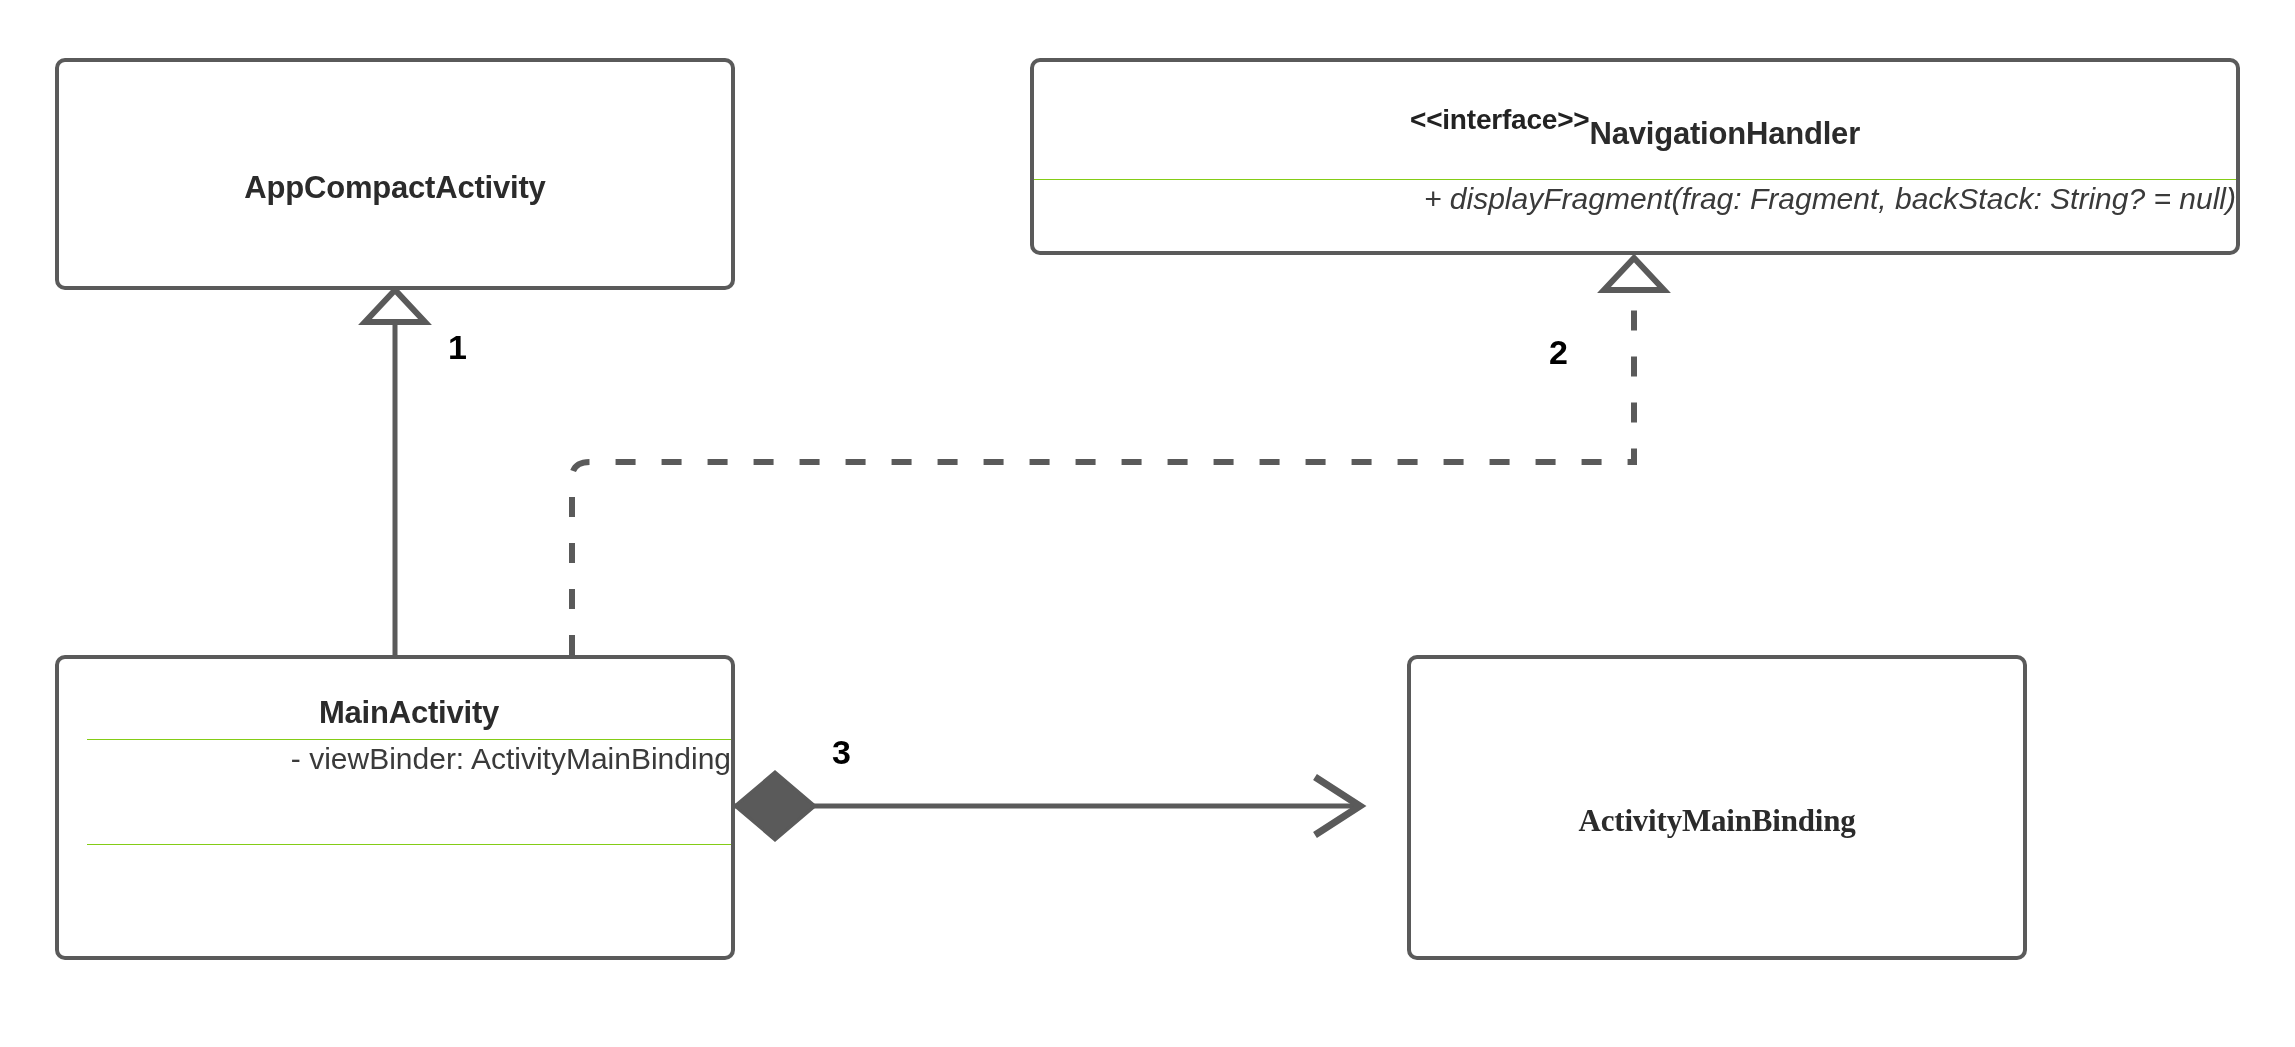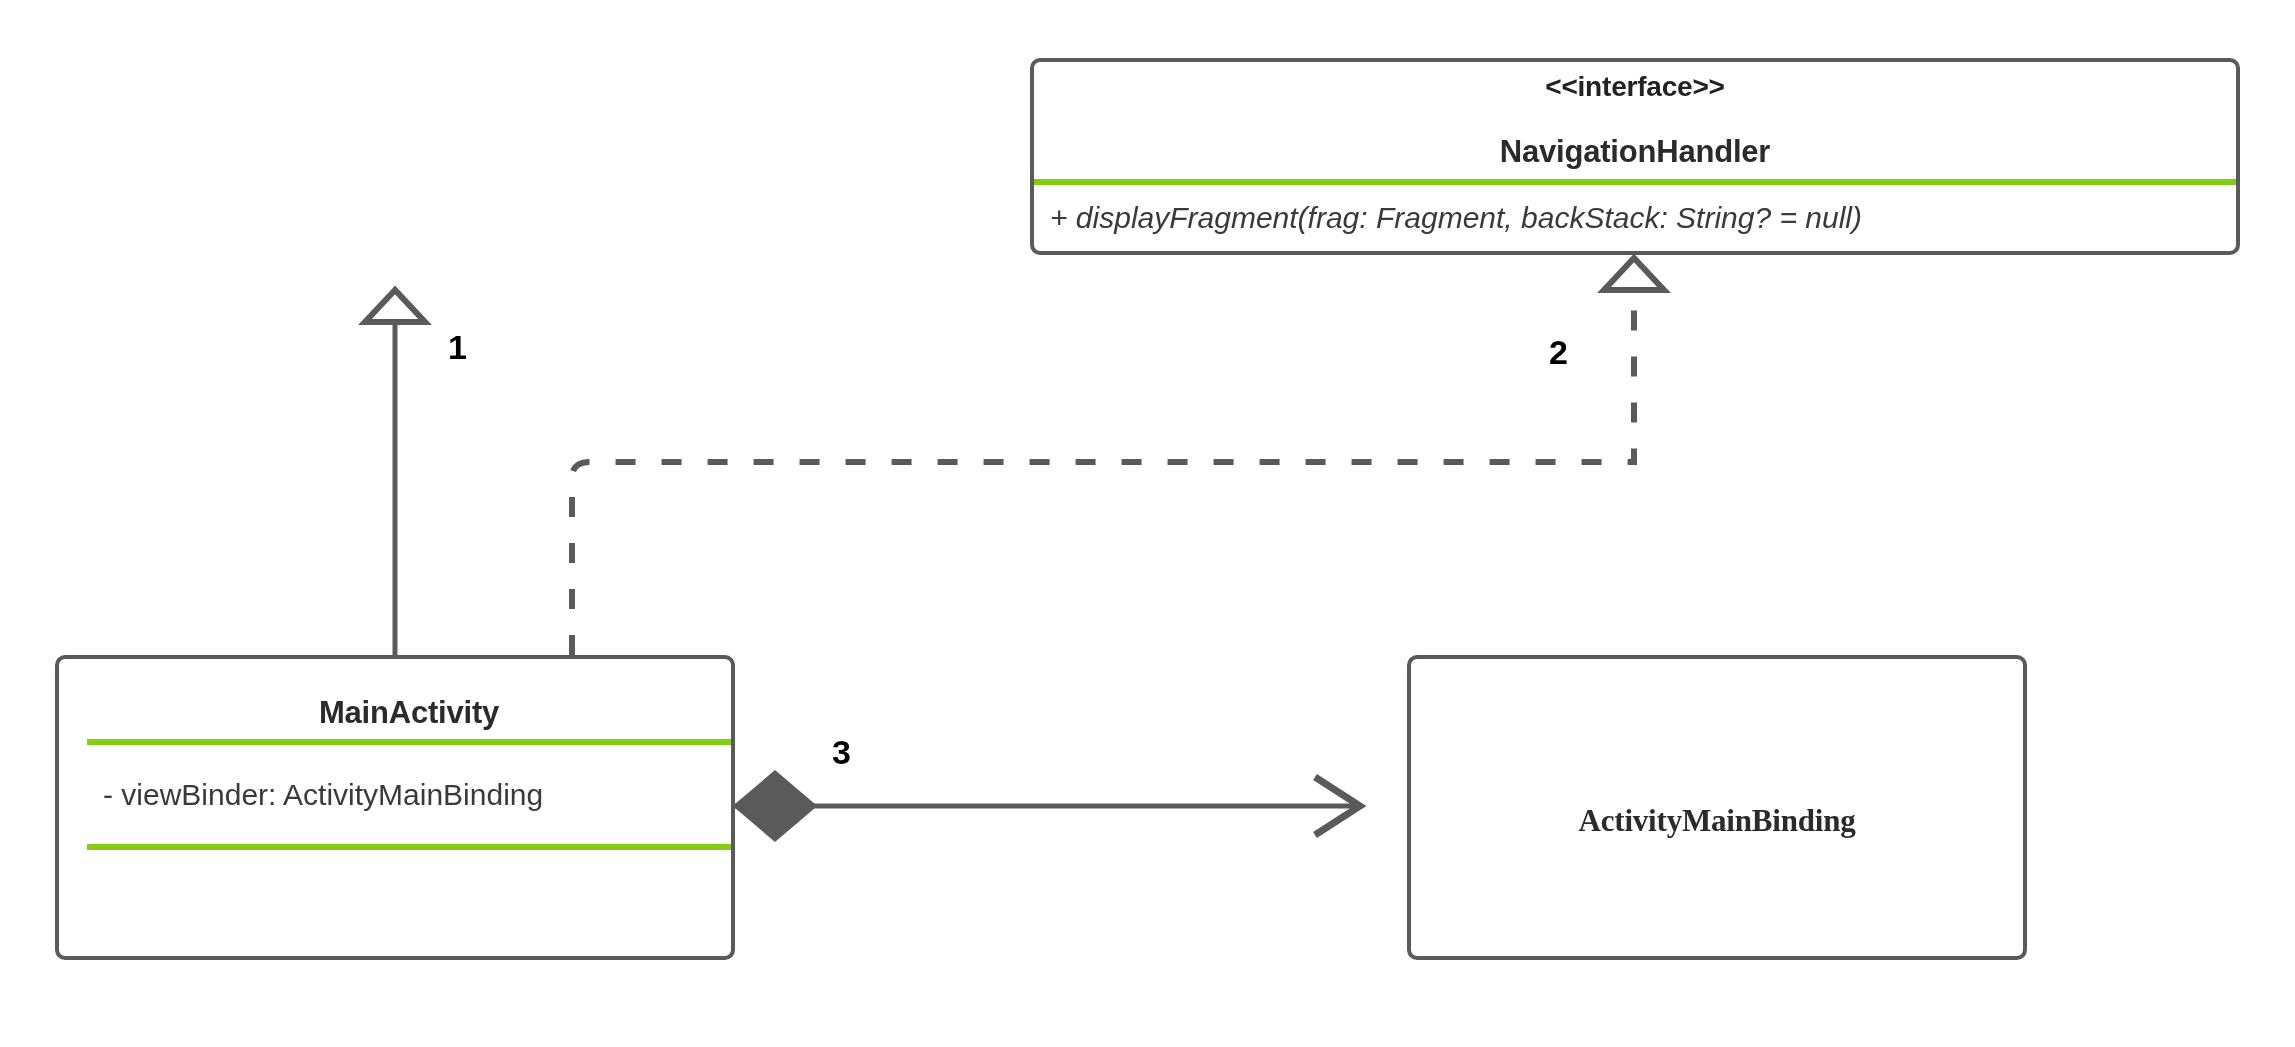--- a/index.html
+++ b/index.html
@@ -25,28 +25,29 @@
     background: #ffffff;
     border: 4px solid #5a5a5a;
     border-radius: 10px;
     display: flex;
     flex-direction: column;
     z-index: 3;
   }
   .compartment {
     box-sizing: border-box;
     display: flex;
-    flex-direction: column;
+    flex-direction: row;
     align-items: center;
     justify-content: center;
     text-align: center;
     overflow: hidden;
   }
   .compartment + .compartment {
-    border-top: 6px solid #84cc16;
+    border-top: 1px solid #84cc16;
+    justify-content: flex-end;
   }
   .cmp-left {
     align-items: flex-start;
     text-align: left;
     padding-left: 16px;
   }
   .stereotype {
     font-size: 28px;
     font-weight: bold;
     color: #222222;
@@ -108,20 +109,25 @@
       <polygon points="1634,258 1604,290 1664,290" fill="#ffffff" stroke="#5a5a5a" stroke-width="6" stroke-linejoin="miter"></polygon>
     </g>
 
     <g>
       <line x1="735" y1="806" x2="1358" y2="806" stroke="#5a5a5a" stroke-width="5"></line>
       <polygon points="735,806 775,772 815,806 775,840" fill="#5a5a5a" stroke="#5a5a5a" stroke-width="3" stroke-linejoin="miter"></polygon>
       <polyline points="1315,777 1360,806 1315,835" fill="none" stroke="#5a5a5a" stroke-width="7" stroke-linecap="butt" stroke-linejoin="miter"></polyline>
     </g>
   </svg>
 
+  <div class="uml-box" id="box-app-compact-activity" style="left:55px; top:58px; width:680px; height:232px;">
+    <div class="compartment" style="flex:1 1 auto;">
+      <div class="class-name">AppCompactActivity</div>
+    </div>
+  </div>
 
   <div class="uml-box" id="box-navigation-handler" style="left:1030px; top:58px; width:1210px; height:197px;">
     <div class="compartment" style="height:117px;">
       <div class="stereotype">&lt;&lt;interface&gt;&gt;</div>
       <div class="class-name">NavigationHandler</div>
     </div>
     <div class="compartment cmp-left" style="flex:1 1 auto;">
       <div class="member italic">+ displayFragment(frag: Fragment, backStack: String? = null)</div>
     </div>
   </div>

